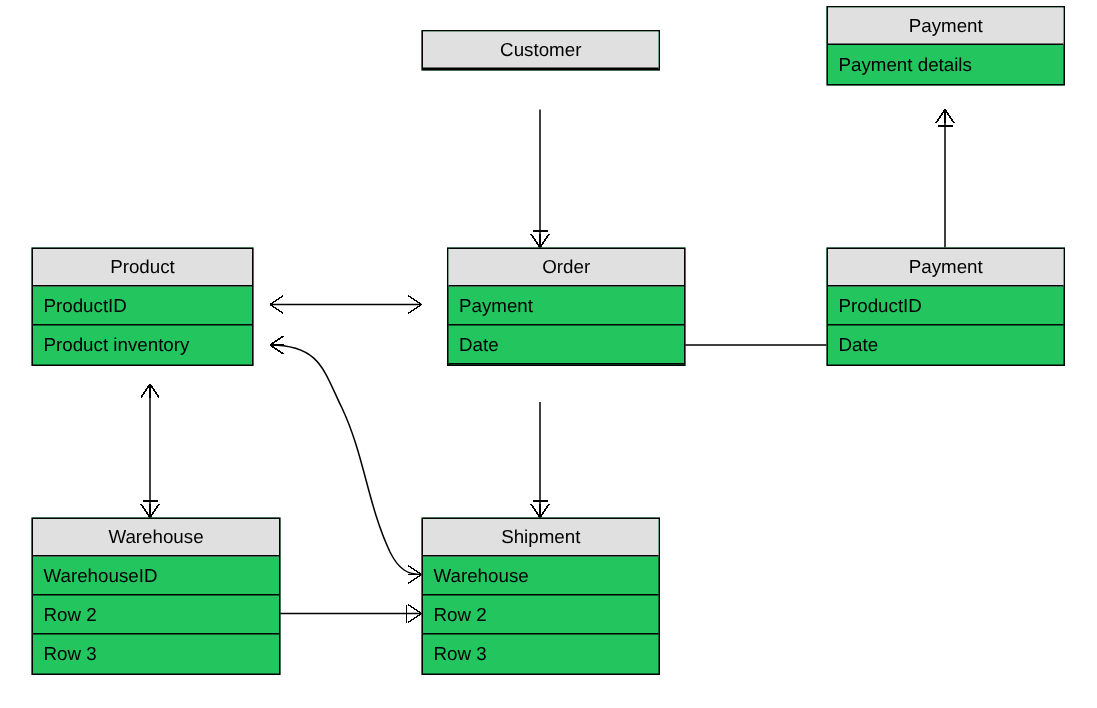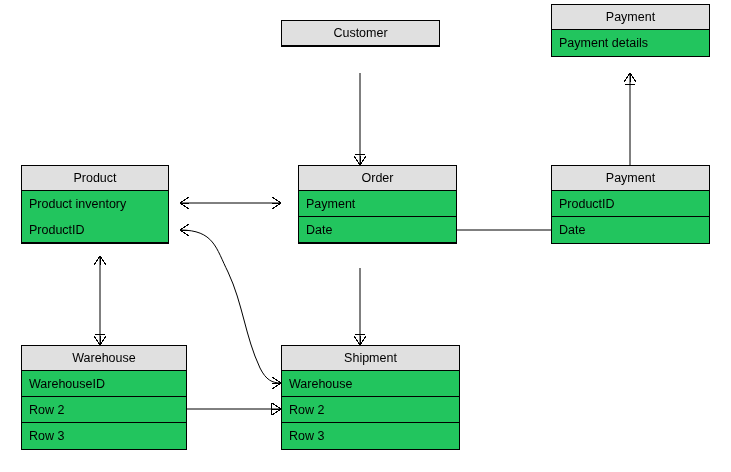--- a/index.html
+++ b/index.html
@@ -137,22 +137,22 @@
       </div>
       <div class="entity" style="left: 551px; top: 4px; width: 159px;">
         <div class="entity-header">Payment</div>
         <div class="entity-rows">
           <div class="entity-row">Payment details</div>
         </div>
       </div>
       <div class="entity" style="left: 21px; top: 165px; width: 148px;">
         <div class="entity-header">Product</div>
         <div class="entity-rows">
+          <div class="entity-row with-sep">ProductID</div>
           <div class="entity-row">Product inventory</div>
-          <div class="entity-row with-sep">ProductID</div>
         </div>
       </div>
       <div class="entity" style="left: 298px; top: 165px; width: 159px;">
         <div class="entity-header">Order</div>
         <div class="entity-rows">
           <div class="entity-row with-sep">Payment</div>
           <div class="entity-row with-sep">Date</div>
         </div>
       </div>
       <div class="entity" style="left: 551px; top: 165px; width: 159px;">
@@ -163,21 +163,21 @@
         </div>
       </div>
       <div class="entity" style="left: 21px; top: 345px; width: 166px;">
         <div class="entity-header">Warehouse</div>
         <div class="entity-rows">
           <div class="entity-row with-sep">WarehouseID</div>
           <div class="entity-row with-sep">Row 2</div>
           <div class="entity-row">Row 3</div>
         </div>
       </div>
-      <div class="entity" style="left: 281px; top: 345px; width: 179px;">
+      <div class="entity" style="left: 281px; top: 345px; width: 159px;">
         <div class="entity-header">Shipment</div>
         <div class="entity-rows">
           <div class="entity-row with-sep">Warehouse</div>
           <div class="entity-row with-sep">Row 2</div>
           <div class="entity-row">Row 3</div>
         </div>
       </div>
     </div>
 </div>
 

